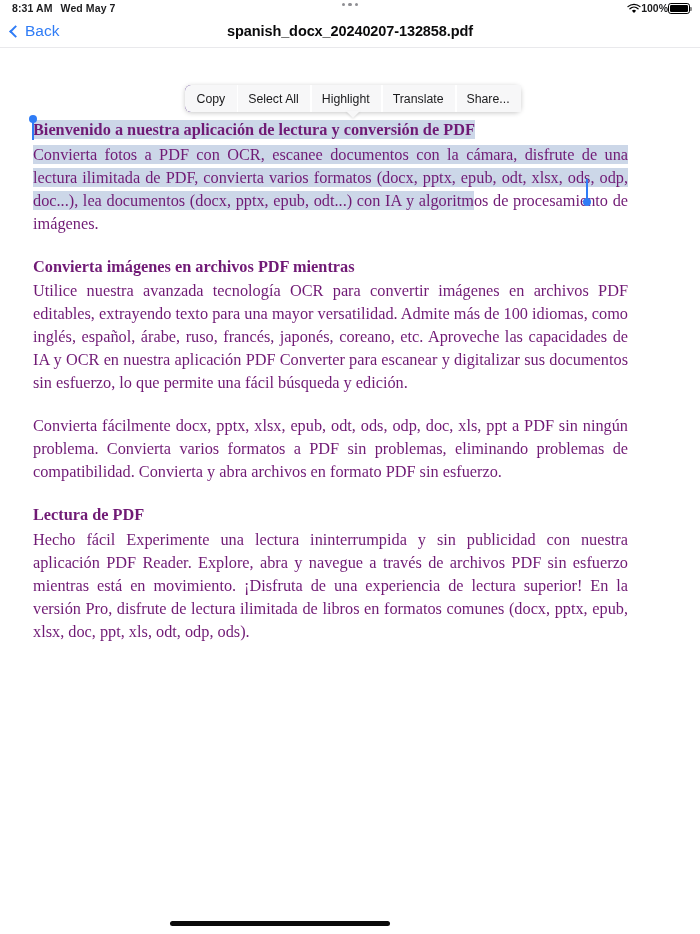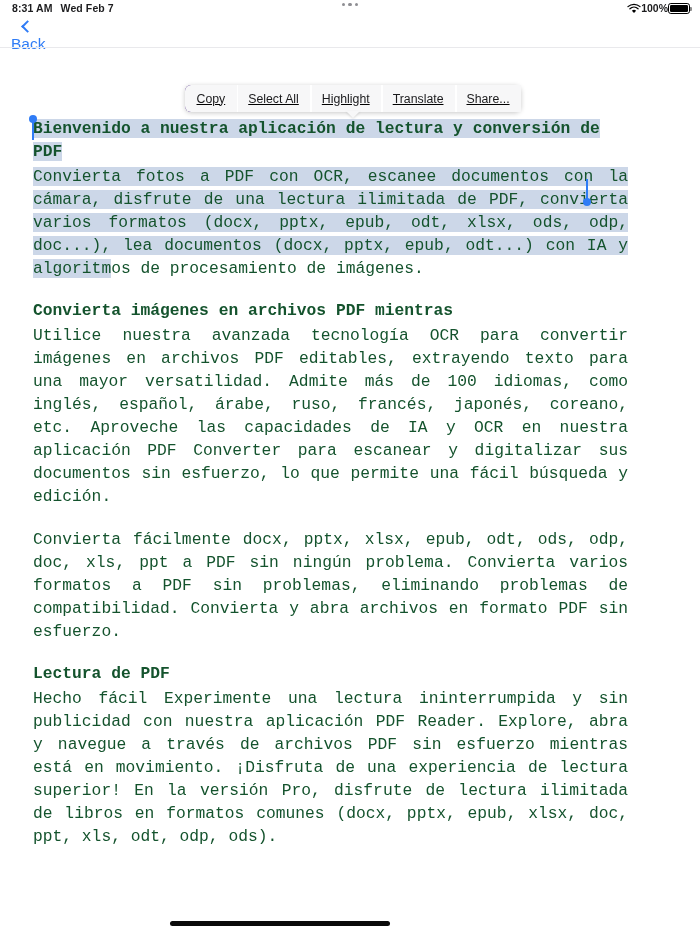--- a/index.html
+++ b/index.html
@@ -68,21 +68,21 @@
   }
   #nav-divider {
     position: absolute; top: 47px; left: 0;
     width: 700px; height: 1px;
     background: #e9e9ec;
   }
   #back-button {
     position: absolute; left: 11px; top: 4px;
     display: flex; align-items: center; gap: 4px;
     color: #2f7cf6; font-size: 15.5px;
-    cursor: pointer; user-select: none; flex-direction: column;
+    cursor: pointer; user-select: none;
   }
   #back-button .chev {
     display: block; width: 9px; height: 9px;
     border-left: 2.1px solid #2f7cf6;
     border-bottom: 2.1px solid #2f7cf6;
     transform: rotate(45deg);
     margin-right: 1px;
   }
   #doc-title {
     position: absolute; left: 0; right: 0; top: 5px;
@@ -95,21 +95,20 @@
   #edit-menu {
     position: absolute;
     left: 185px; top: 85px;
     height: 27px;
     display: flex; align-items: stretch;
     background: #4c1d95;
     border-radius: 6px;
     box-shadow: 0 1px 5px rgba(0,0,0,0.22), 0 0 0.5px rgba(0,0,0,0.3);
     overflow: visible;
     z-index: 40;
-    text-decoration: underline;
   }
   #edit-menu .mi {
     position: relative;
     display: flex; align-items: center; justify-content: center;
     padding: 0 11.5px;
     font-size: 12.3px; color: #1b1b1d;
     background: #f7f7f8;
     cursor: pointer; user-select: none;
     white-space: nowrap;
   }
@@ -128,22 +127,22 @@
     border-right: 7px solid transparent;
     border-top: 7px solid #f7f7f8;
     filter: drop-shadow(0 1.5px 1px rgba(0,0,0,0.13));
   }
 
   
   #doc {
     position: absolute;
     left: 33px; top: 118px;
     width: 595px;
-    color: #14532d;
-    font-family: Liberation Mono, monospace;
+    color: #701a75;
+    font-family: Liberation Serif, serif;
   }
   .block { margin-bottom: 20px; }
   .block:last-child { margin-bottom: 4px; }
   h2.heading {
     font-size: 16.3px;
     font-weight: bold;
     line-height: 22.5px;
     margin: 0 0 0.5px 0;
     display: inline;
   }
@@ -195,21 +194,21 @@
   }
 </style>
 </head>
 <body>
 
 <div id="screen">
 
   <div id="status-bar">
     <div id="status-left">
       <span>8:31 AM</span>
-      <span>Wed Feb 7</span>
+      <span>Wed May 7</span>
     </div>
     <div id="status-center">
       <span class="dots">
           <i></i>
           <i></i>
           <i></i>
         </span>
     </div>
     <div id="status-right">
       <span>
@@ -224,20 +223,21 @@
           <span></span>
         </span>
     </div>
   </div>
 
   <div id="nav-bar">
     <div id="back-button">
       <span class="chev"></span>
       <span>Back</span>
     </div>
+    <div id="doc-title">spanish_docx_20240207-132858.pdf</div>
   </div>
   <div id="nav-divider"></div>
 
   <div id="doc">
 
     <div class="block">
       <div class="heading-line">
         <h2 class="heading sel-head">Bienvenido a nuestra aplicación de lectura y conversión de PDF</h2>
       </div>
       <p class="para"><span class="sel">Convierta fotos a PDF con OCR, escanee documentos con la cámara, disfrute de una lectura ilimitada de PDF, convierta varios formatos (docx, pptx, epub, odt, xlsx, ods, odp, doc...), lea documentos (docx, pptx, epub, odt...) con IA y algoritm</span><span>os de procesamiento de imágenes.</span></p>

